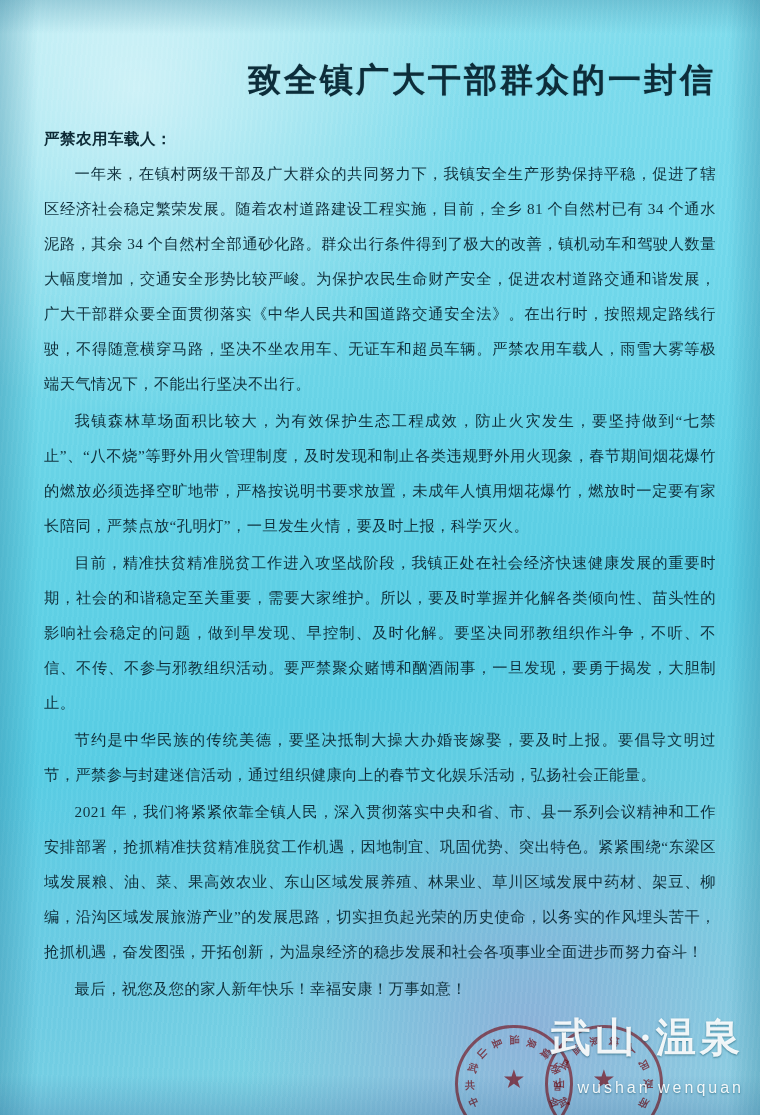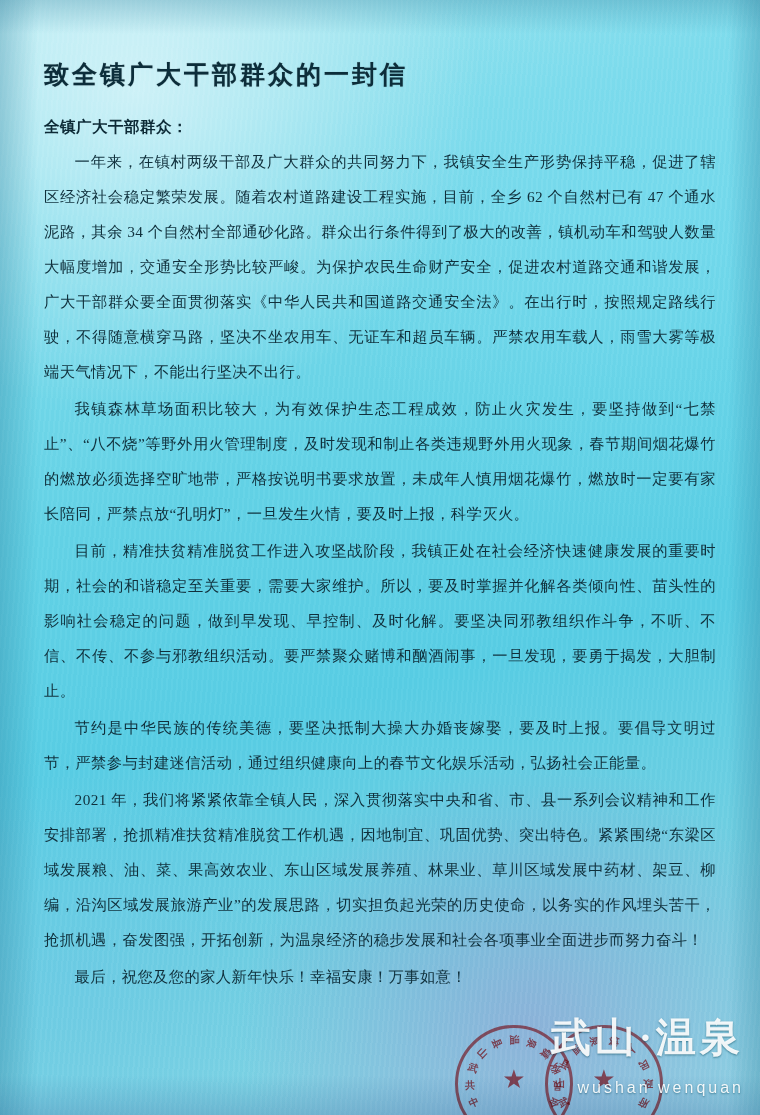--- a/index.html
+++ b/index.html
@@ -52,24 +52,24 @@
   }
 
   #content {
     position: relative;
     z-index: 3;
     padding: 48px 44px 0 44px;
   }
 
   
   .doc-title {
-    text-align: left;
+    text-align: right;
     font-family: "Liberation Serif", "DejaVu Serif", serif;
     font-weight: bold;
-    font-size: 25px;
+    font-size: 33px;
     letter-spacing: 3px;
     color: #0c2d3a;
     margin: 10px 0 26px 0;
     text-shadow: 0 0 1px rgba(0,0,0,0.35);
   }
 
   
   .salutation {
     font-size: 15.5px;
     font-weight: bold;
@@ -155,23 +155,23 @@
 </style>
 </head>
 <body>
 
 <div id="page">
 
   <div id="content">
 
     <h1 class="doc-title">致全镇广大干部群众的一封信</h1>
 
-    <p class="salutation">全镇广大干部群众：</p>
-
-    <p class="para">一年来，在镇村两级干部及广大群众的共同努力下，我镇安全生产形势保持平稳，促进了辖区经济社会稳定繁荣发展。随着农村道路建设工程实施，目前，全乡 62 个自然村已有 47 个通水泥路，其余 34 个自然村全部通砂化路。群众出行条件得到了极大的改善，镇机动车和驾驶人数量大幅度增加，交通安全形势比较严峻。为保护农民生命财产安全，促进农村道路交通和谐发展，广大干部群众要全面贯彻落实《中华人民共和国道路交通安全法》。在出行时，按照规定路线行驶，不得随意横穿马路，坚决不坐农用车、无证车和超员车辆。严禁农用车载人，雨雪大雾等极端天气情况下，不能出行坚决不出行。</p>
+    <p class="salutation">严禁农用车载人：</p>
+
+    <p class="para">一年来，在镇村两级干部及广大群众的共同努力下，我镇安全生产形势保持平稳，促进了辖区经济社会稳定繁荣发展。随着农村道路建设工程实施，目前，全乡 81 个自然村已有 34 个通水泥路，其余 34 个自然村全部通砂化路。群众出行条件得到了极大的改善，镇机动车和驾驶人数量大幅度增加，交通安全形势比较严峻。为保护农民生命财产安全，促进农村道路交通和谐发展，广大干部群众要全面贯彻落实《中华人民共和国道路交通安全法》。在出行时，按照规定路线行驶，不得随意横穿马路，坚决不坐农用车、无证车和超员车辆。严禁农用车载人，雨雪大雾等极端天气情况下，不能出行坚决不出行。</p>
     <p class="para">我镇森林草场面积比较大，为有效保护生态工程成效，防止火灾发生，要坚持做到“七禁止”、“八不烧”等野外用火管理制度，及时发现和制止各类违规野外用火现象，春节期间烟花爆竹的燃放必须选择空旷地带，严格按说明书要求放置，未成年人慎用烟花爆竹，燃放时一定要有家长陪同，严禁点放“孔明灯”，一旦发生火情，要及时上报，科学灭火。</p>
     <p class="para">目前，精准扶贫精准脱贫工作进入攻坚战阶段，我镇正处在社会经济快速健康发展的重要时期，社会的和谐稳定至关重要，需要大家维护。所以，要及时掌握并化解各类倾向性、苗头性的影响社会稳定的问题，做到早发现、早控制、及时化解。要坚决同邪教组织作斗争，不听、不信、不传、不参与邪教组织活动。要严禁聚众赌博和酗酒闹事，一旦发现，要勇于揭发，大胆制止。</p>
     <p class="para">节约是中华民族的传统美德，要坚决抵制大操大办婚丧嫁娶，要及时上报。要倡导文明过节，严禁参与封建迷信活动，通过组织健康向上的春节文化娱乐活动，弘扬社会正能量。</p>
     <p class="para">2021 年，我们将紧紧依靠全镇人民，深入贯彻落实中央和省、市、县一系列会议精神和工作安排部署，抢抓精准扶贫精准脱贫工作机遇，因地制宜、巩固优势、突出特色。紧紧围绕“东梁区域发展粮、油、菜、果高效农业、东山区域发展养殖、林果业、草川区域发展中药材、架豆、柳编，沿沟区域发展旅游产业”的发展思路，切实担负起光荣的历史使命，以务实的作风埋头苦干，抢抓机遇，奋发图强，开拓创新，为温泉经济的稳步发展和社会各项事业全面进步而努力奋斗！</p>
     <p class="para">最后，祝您及您的家人新年快乐！幸福安康！万事如意！</p>
 
   </div>
 
   <div class="seal" id="seal-party">
     <div class="ring-text">

